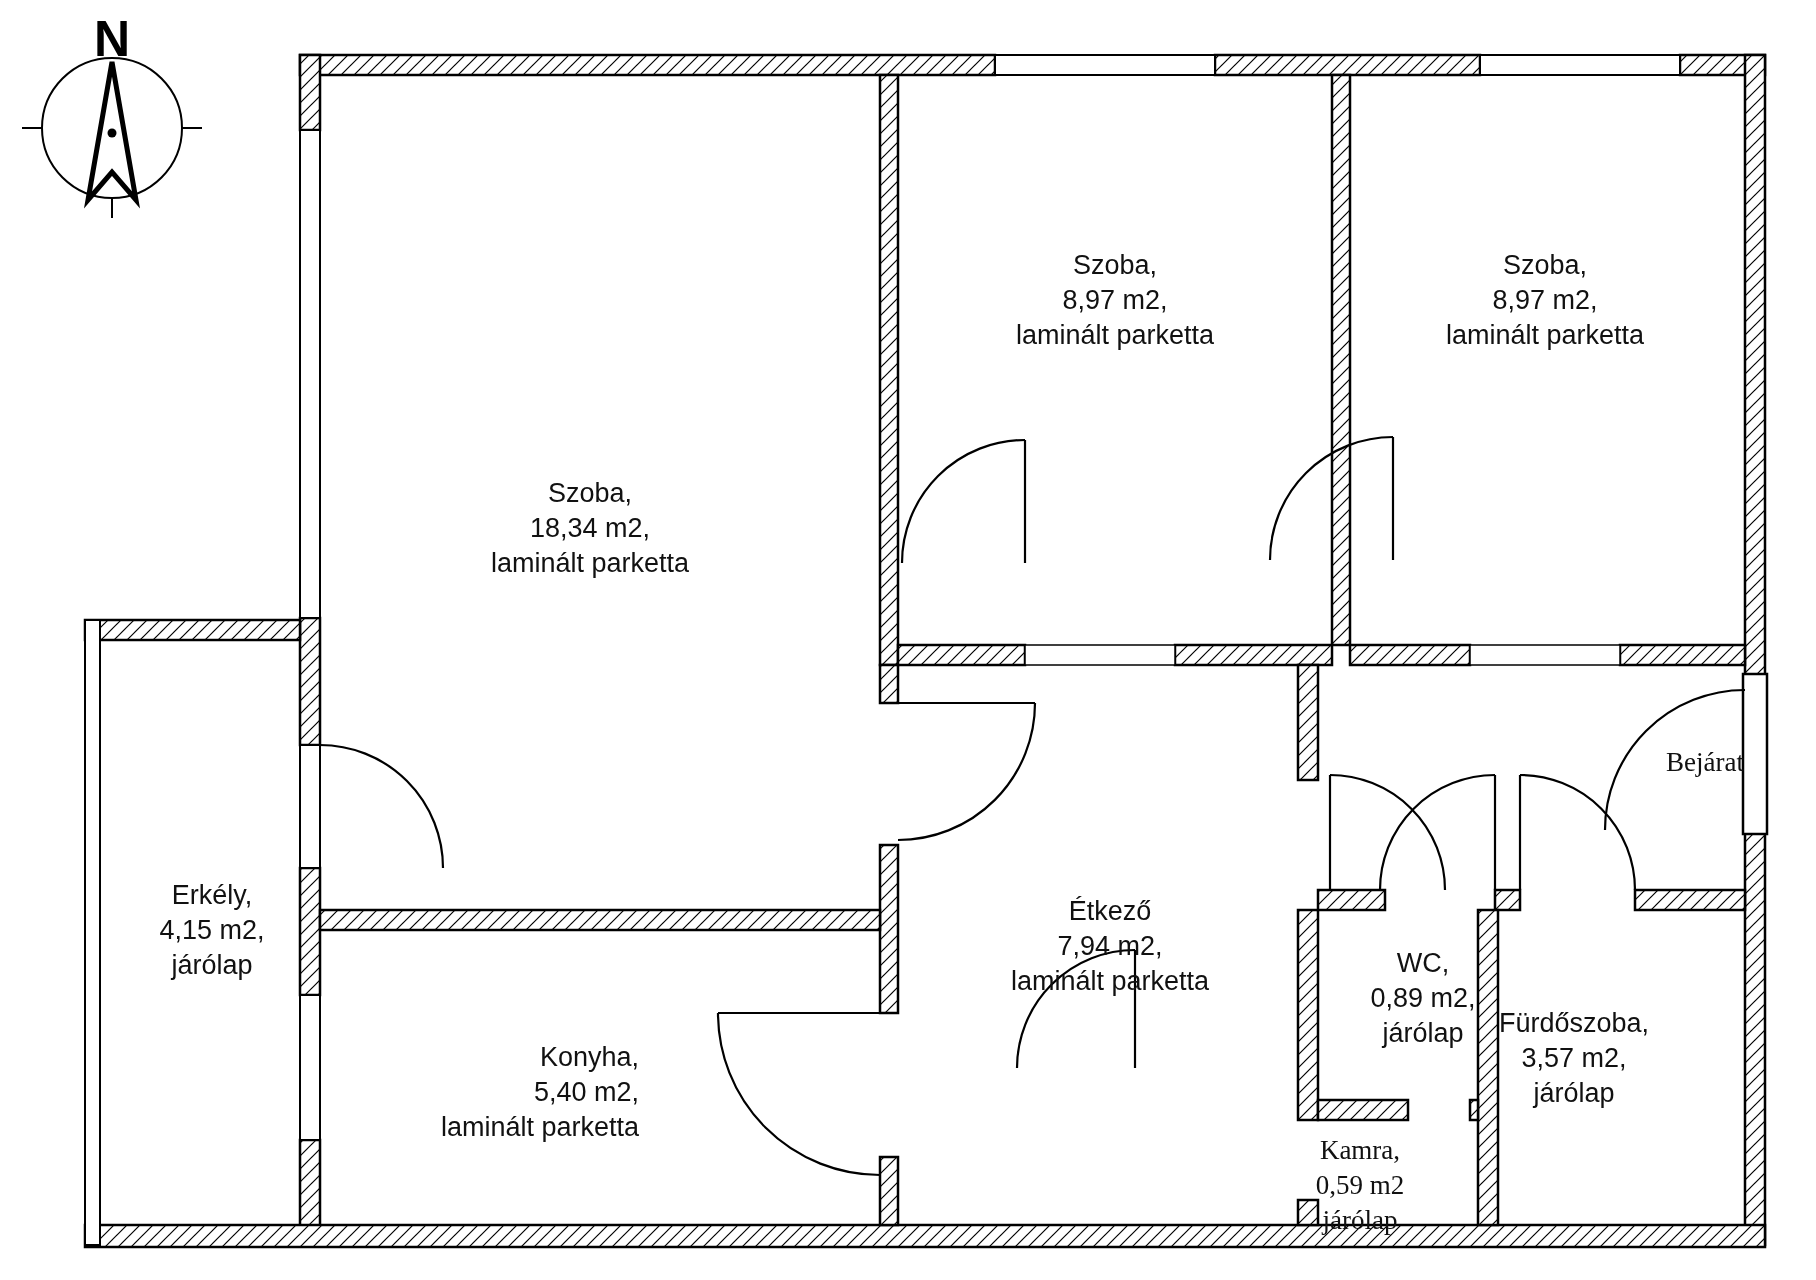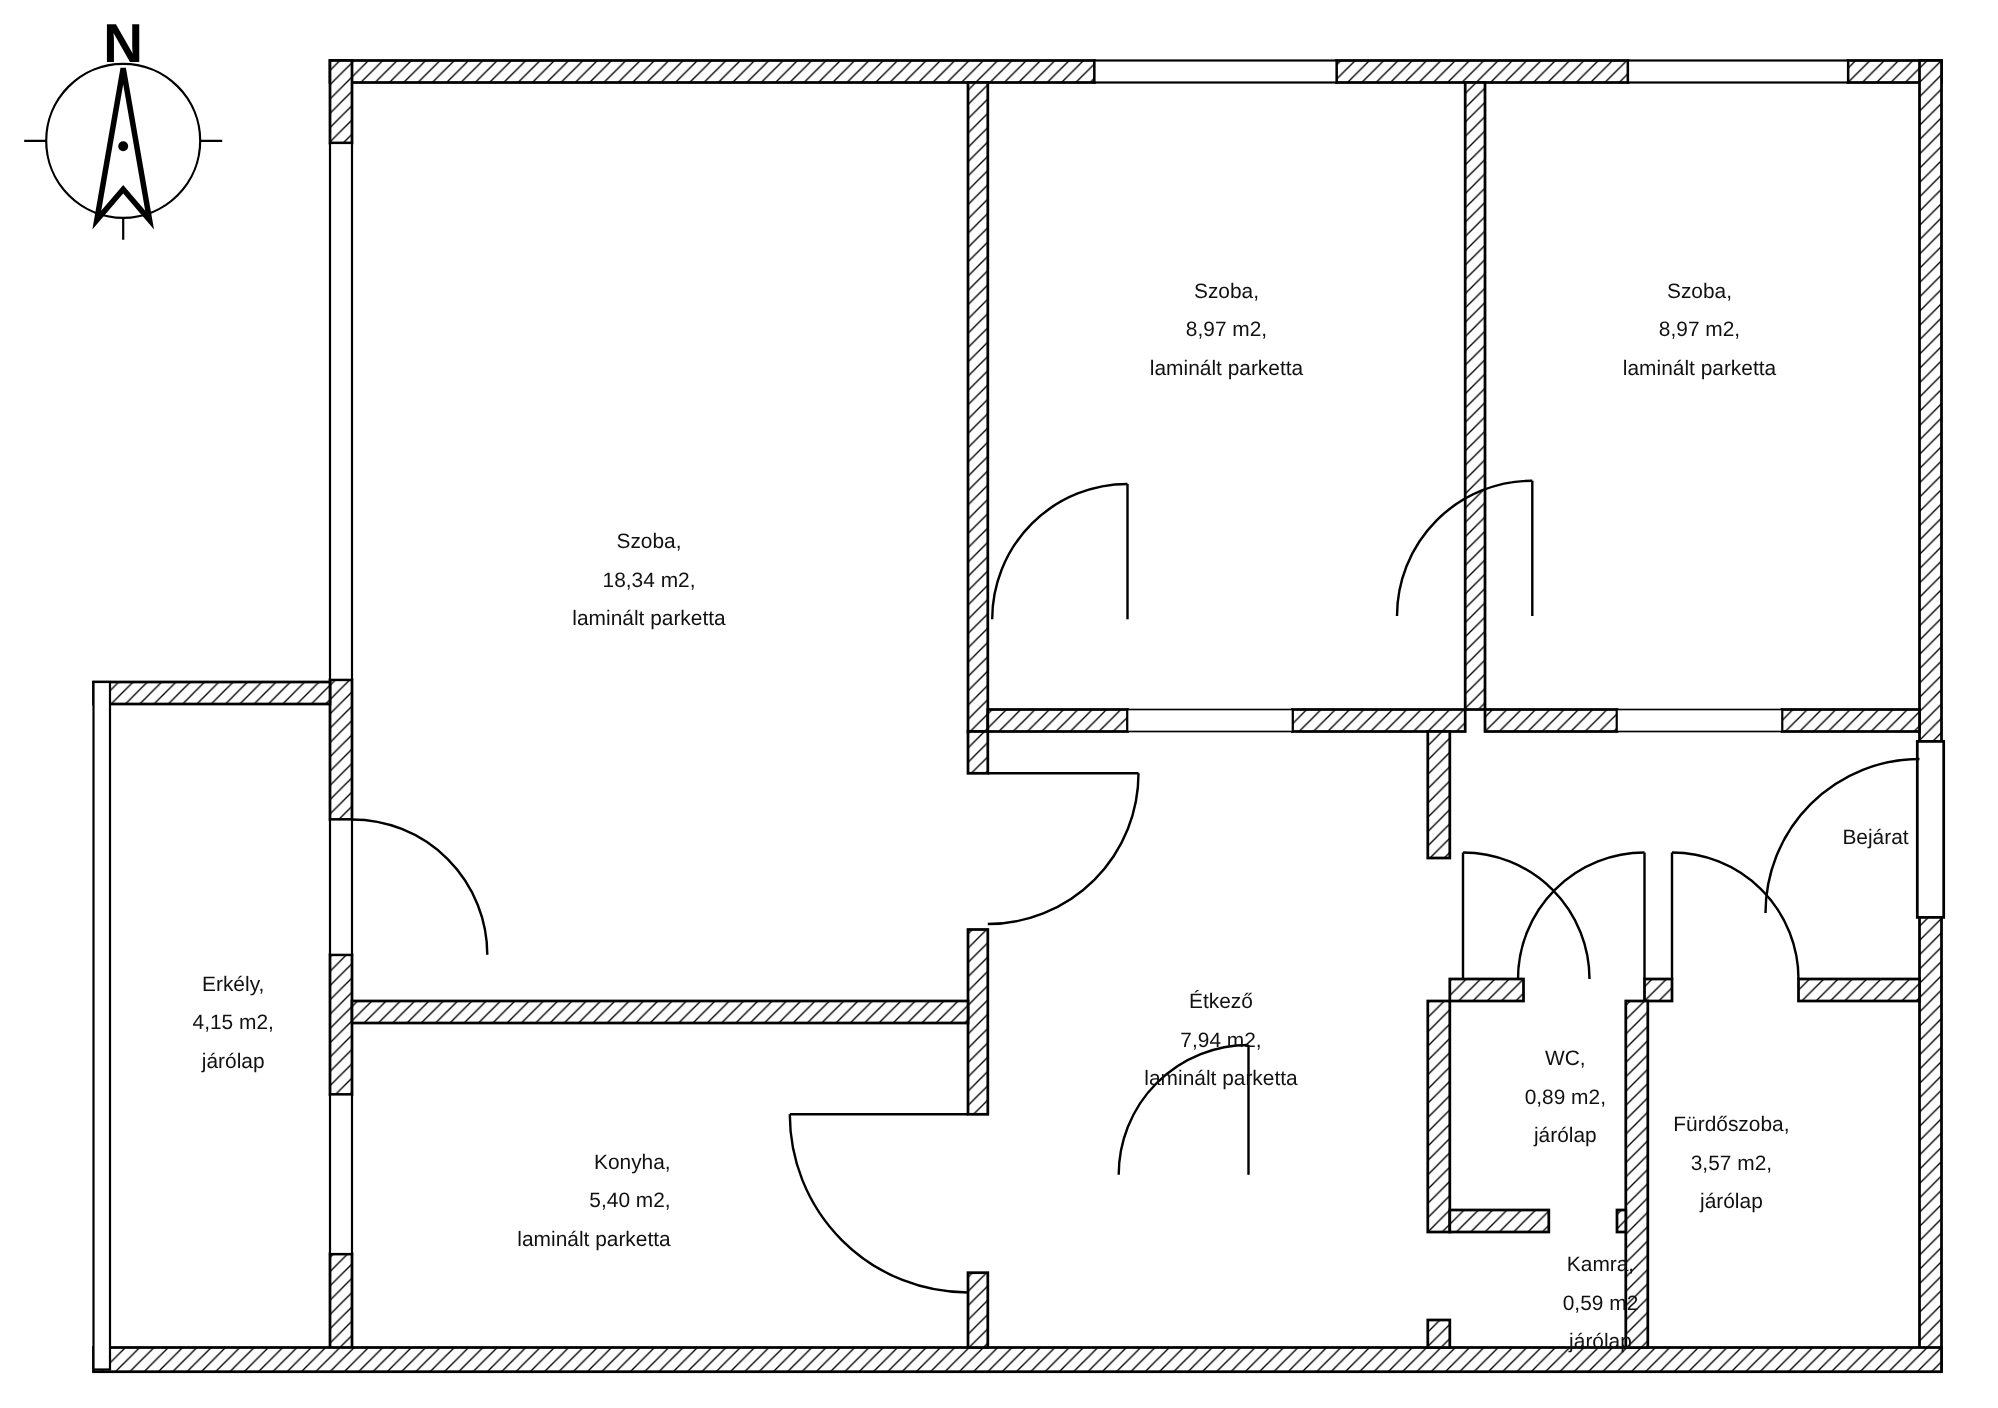--- a/index.html
+++ b/index.html
@@ -1,20 +1,20 @@
 <!DOCTYPE html>
 <html><head>
 <meta charset="utf-8">
 <style>
   html,body{margin:0;padding:0;background:#fff;}
   #canvas{position:relative;width:1816px;height:1280px;background:#fff;overflow:hidden;
           font-family:"Liberation Sans",sans-serif;}
   #plan-svg{position:absolute;left:0;top:0;}
   .room-label{position:absolute;transform:translate(-50%,-50%);text-align:center;
-              font-size:19px;line-height:35px;color:#111;white-space:nowrap;}
+              font-size:27px;line-height:35px;color:#111;white-space:nowrap;}
   .wall{fill:url(#hatch);stroke:#000;stroke-width:2.5;}
   .window{fill:#fff;stroke:#000;stroke-width:2;}
   .threshold{fill:#fff;stroke:#000;stroke-width:1.5;}
   .door-arc{fill:none;stroke:#000;stroke-width:2.2;}
   .door-leaf{fill:#fff;stroke:#000;stroke-width:2.5;}
   .compass-line{fill:none;stroke:#000;stroke-width:2;}
   .compass-needle{fill:#fff;stroke:#000;stroke-width:5;stroke-linejoin:miter;}
   .compass-n{font-family:"Liberation Sans",sans-serif;font-size:50px;font-weight:bold;fill:#000;}
 </style>
 </head>
@@ -175,23 +175,23 @@
     <div>0,89 m2,</div>
     <div>járólap</div>
   </div>
 
   <div class="room-label" style="left:1574px;top:1058px;">
     <div>Fürdőszoba,</div>
     <div>3,57 m2,</div>
     <div>járólap</div>
   </div>
 
-  <div class="room-label" style="left:1455px;top:1185px;">
+  <div class="room-label" style="left:1360px;top:1185px;font-family:Liberation Serif, serif;">
     <div>Kamra,</div>
     <div>0,59 m2</div>
     <div>járólap</div>
   </div>
 
-  <div class="room-label" style="left:1705px;top:762px;">
+  <div class="room-label" style="left:1705px;top:762px;font-family:Liberation Serif, serif;">
     <div>Bejárat</div>
   </div>
 
 </div>
 
 </body></html>

